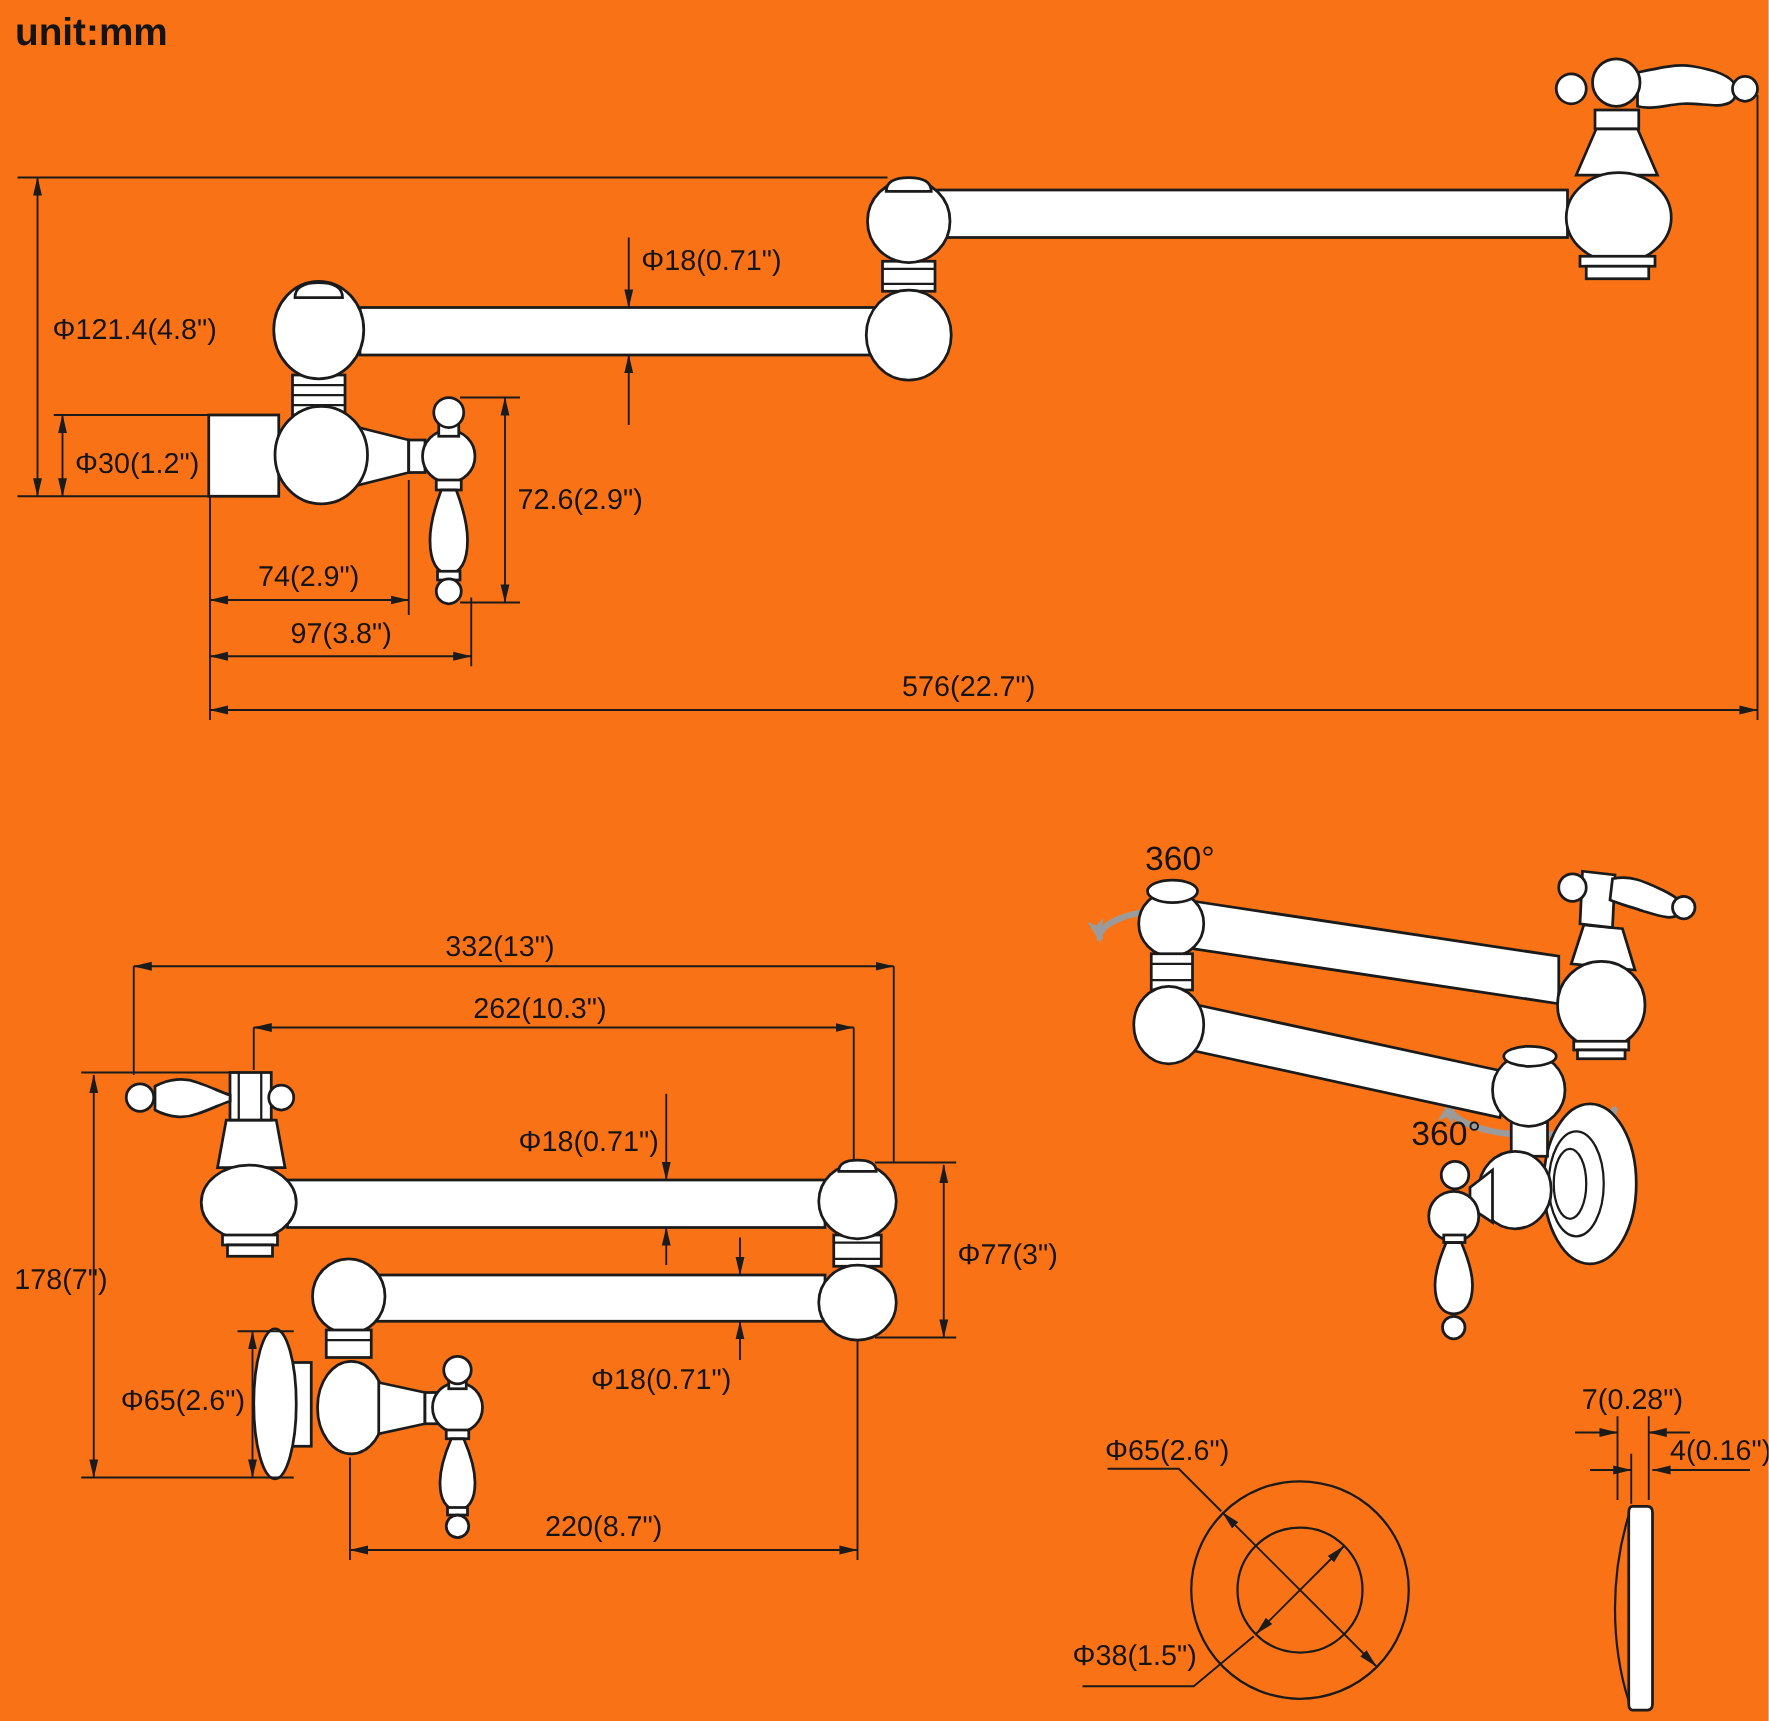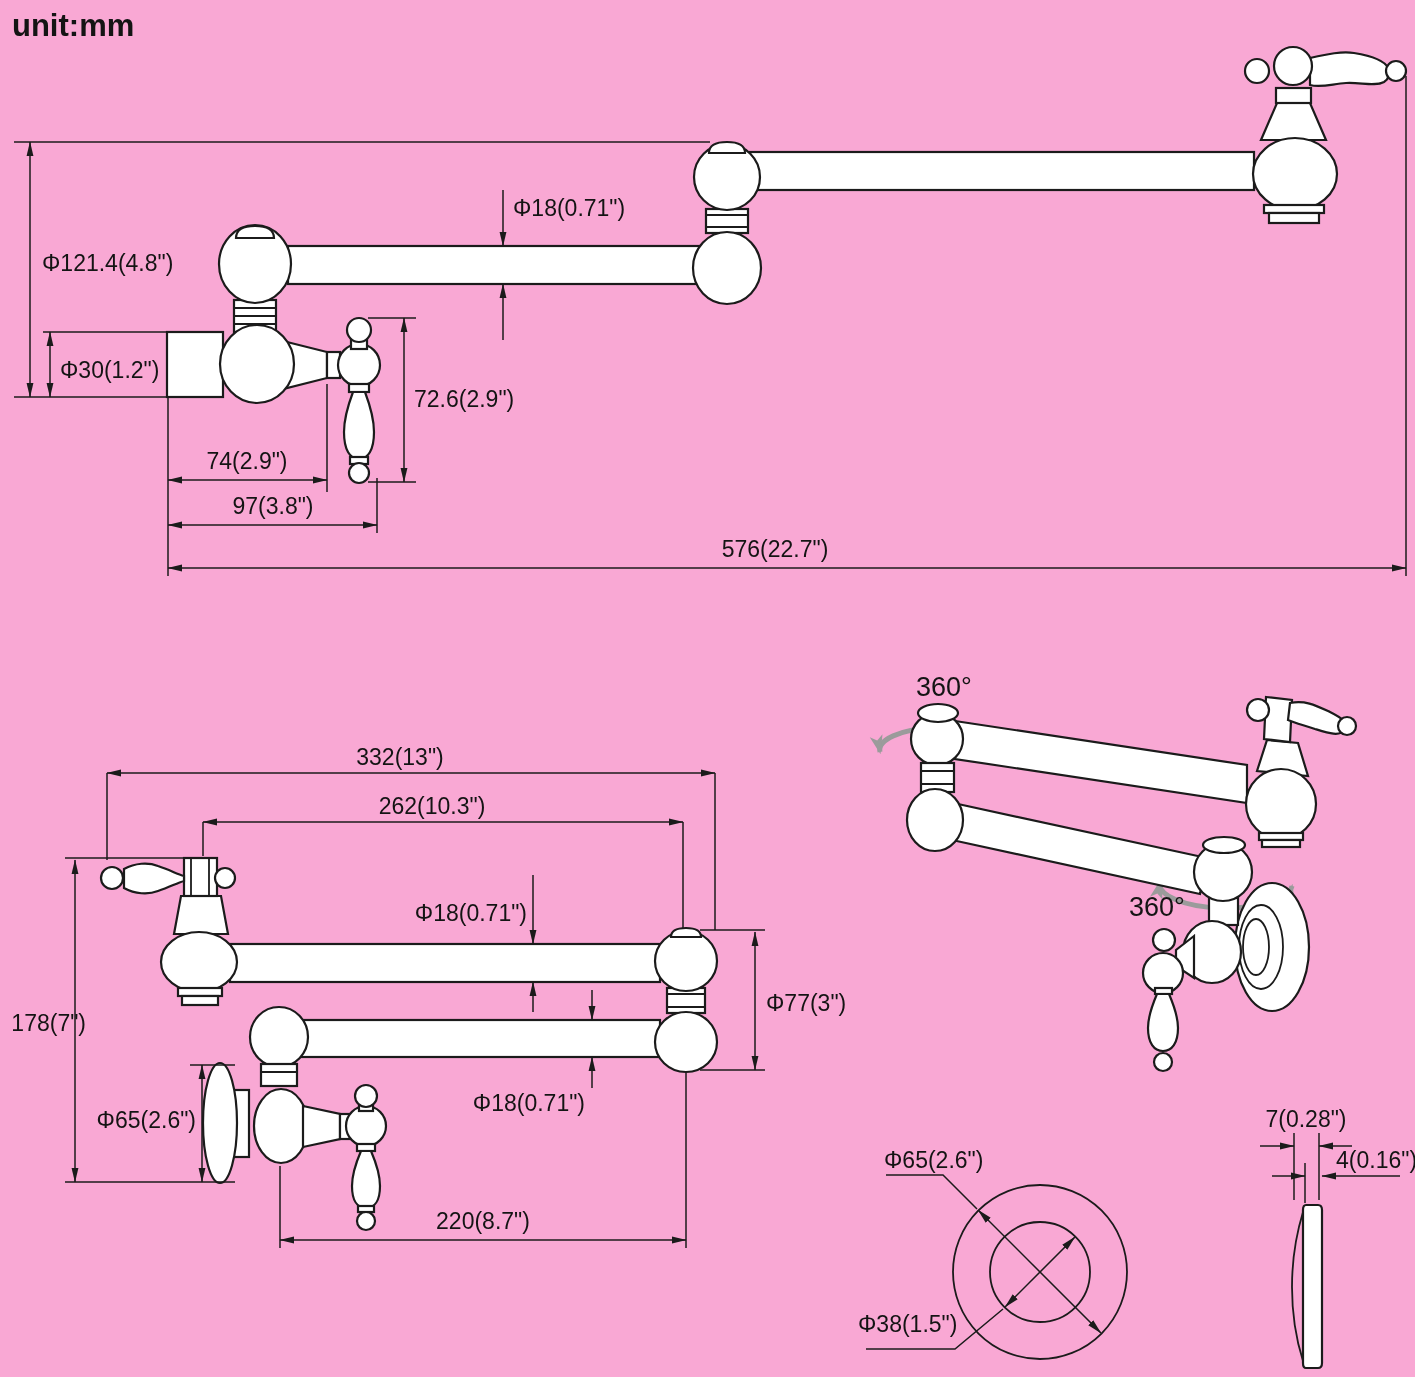--- a/index.html
+++ b/index.html
@@ -1,16 +1,16 @@
 <!DOCTYPE html>
 <html><head>
 <meta charset="utf-8">
 <style>
   html,body{margin:0;padding:0;background:#ffffff;}
-  .page{position:relative;width:1415px;height:1377px;background:#f9a8d4;overflow:hidden;}
+  .page{position:relative;width:1415px;height:1377px;background:#f97316;overflow:hidden;}
   svg{display:block;}
   svg text{font-family:"Liberation Sans","DejaVu Sans",sans-serif;fill:#141414;}
   .dimtext{font-size:23px;}
   .unittext{font-size:31px;font-weight:600;}
   .rottext{font-size:27px;}
   .part{fill:#ffffff;stroke:#1b1b1b;stroke-width:2.2;}
   .partline{fill:none;stroke:#1b1b1b;stroke-width:1.8;}
   .dim{fill:none;stroke:#1b1b1b;stroke-width:1.5;}
   .rot{fill:none;stroke:#9b9b9b;stroke-width:5;}
 </style>

